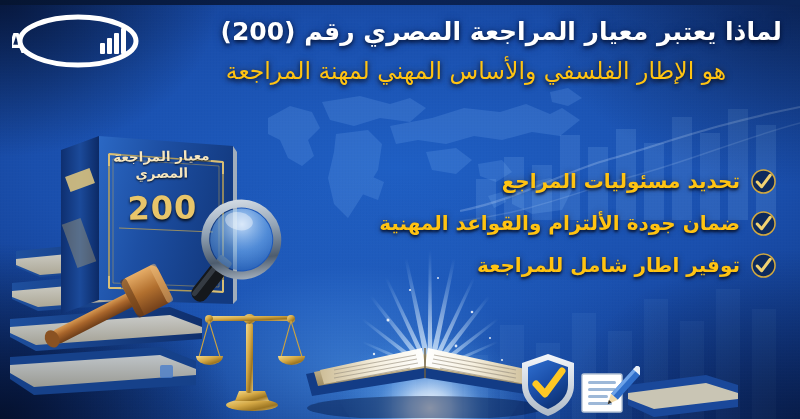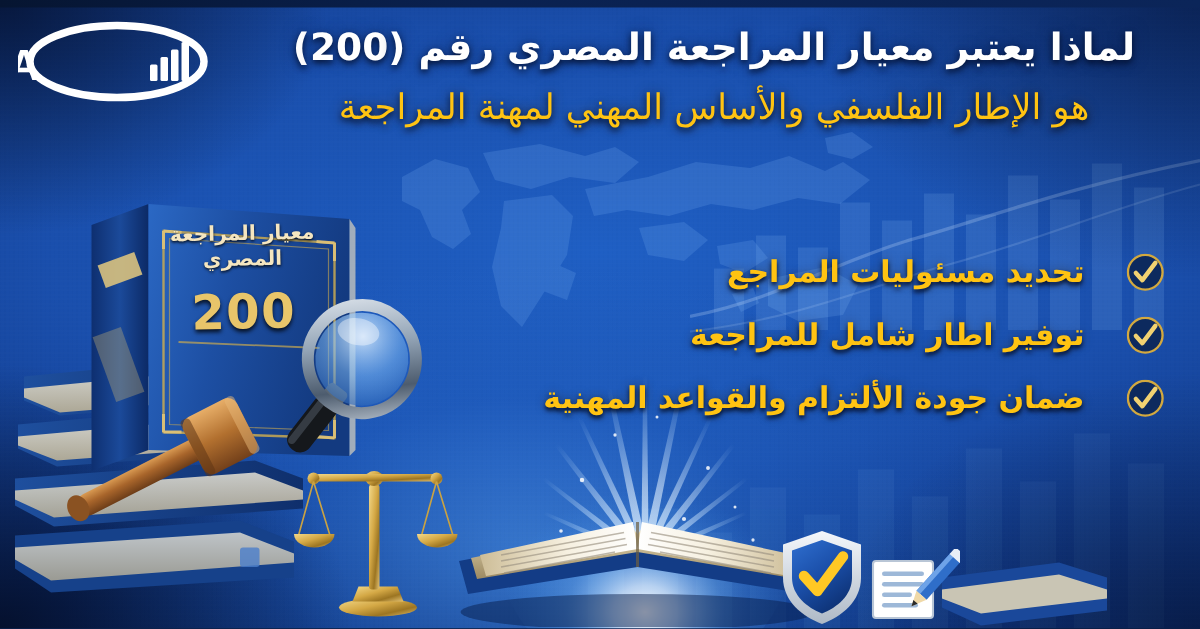--- a/index.html
+++ b/index.html
@@ -54,35 +54,36 @@
   }
   
   .headline{
     position:absolute; z-index:20; right:18px; top:14px; width:612px;
     text-align:center; direction:rtl;
   }
   .title-1{
     color:#ffffff; font-size:25px; font-weight:bold; line-height:1.42;
     letter-spacing:.1px;
     text-shadow:0 2px 4px rgba(2,12,38,.85), 0 0 10px rgba(10,30,80,.6);
+    text-align:right;
   }
   .title-2{
     color:#ffc312; font-size:23.5px; font-weight:normal; line-height:1.46;
     margin-top:4px;
     text-shadow:0 2px 4px rgba(2,12,38,.9), 0 0 9px rgba(60,35,0,.45);
   }
 
   
   .bullets{
     position:absolute; z-index:21; right:22px; top:160px; width:360px;
     direction:rtl;
   }
   .bullet{
     display:flex; align-items:center; justify-content:flex-start;
-    gap:28px; height:42px; padding-right:2px;
+    gap:11px; height:42px; padding-right:2px;
   }
   .bullet .chk{ flex:0 0 auto; width:25px; height:25px; }
   .bullet .btxt{
     color:#ffc312; font-size:20px; font-weight:bold; white-space:nowrap;
     text-shadow:0 2px 3px rgba(2,12,38,.9), 0 0 7px rgba(40,25,0,.4);
   }
 
   
   .scene{ position:absolute; z-index:10; pointer-events:none; }
 
@@ -486,26 +487,26 @@
         <path d="M6.5 13.5 L11 18.5 L20 6.5" fill="none" stroke="#f2d271" stroke-width="3.1" stroke-linecap="round" stroke-linejoin="round"></path>
       </svg>
       <span class="btxt">تحديد مسئوليات المراجع</span>
     </div>
 
     <div class="bullet">
       <svg class="chk" viewBox="0 0 26 26">
         <circle cx="13" cy="13" r="12" fill="#0d2a5e" stroke="#d3a93f" stroke-width="1.6"></circle>
         <path d="M6.5 13.5 L11 18.5 L20 6.5" fill="none" stroke="#f2d271" stroke-width="3.1" stroke-linecap="round" stroke-linejoin="round"></path>
       </svg>
-      <span class="btxt">توفير اطار شامل للمراجعة</span>
+      <span class="btxt">ضمان جودة الألتزام  والقواعد المهنية</span>
     </div>
 
     <div class="bullet">
       <svg class="chk" viewBox="0 0 26 26">
         <circle cx="13" cy="13" r="12" fill="#0d2a5e" stroke="#d3a93f" stroke-width="1.6"></circle>
         <path d="M6.5 13.5 L11 18.5 L20 6.5" fill="none" stroke="#f2d271" stroke-width="3.1" stroke-linecap="round" stroke-linejoin="round"></path>
       </svg>
-      <span class="btxt">ضمان جودة الألتزام  والقواعد المهنية</span>
+      <span class="btxt">توفير اطار شامل للمراجعة</span>
     </div>
 
   </div>
 
 </div>
 
 </body></html>

